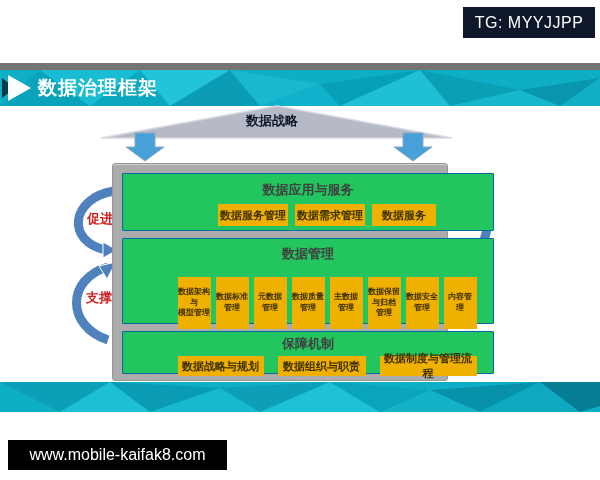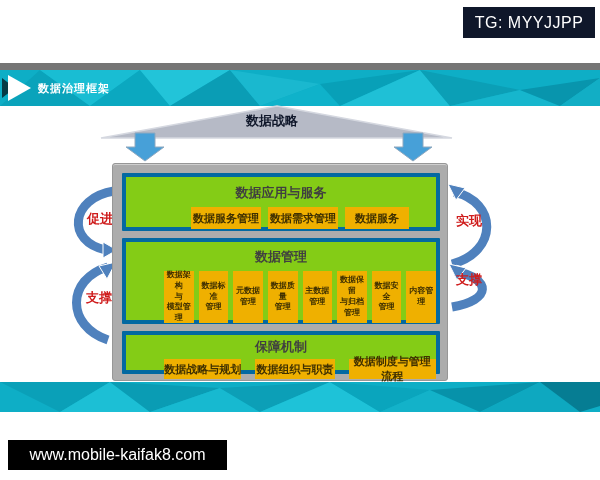--- a/index.html
+++ b/index.html
@@ -15,51 +15,51 @@
     background:#000000; color:#fff; font-size:16px; display:flex; align-items:center;
     justify-content:center; }
 
   
   .top-strip { position:absolute; left:0; top:63px; width:600px; height:7px; background:#757575; }
   .banner { position:absolute; left:0; top:70px; width:600px; height:36px; background:#0EAEC6; overflow:hidden; }
   .banner svg.facets, .bottom-band svg.facets { position:absolute; left:0; top:0; }
   .banner-content { position:absolute; left:0; top:0; width:100%; height:100%;
     display:flex; align-items:center; }
   .banner-icon { margin-left:2px; }
-  .banner-title { color:#fff; font-size:11px; font-weight:bold; margin-left:6px; letter-spacing:1px; }
+  .banner-title { color:#fff; font-size:19px; font-weight:bold; margin-left:6px; letter-spacing:1px; }
 
   .bottom-band { position:absolute; left:0; top:382px; width:600px; height:30px; background:#0EAEC6; overflow:hidden; }
 
   
   .diagram-svg { position:absolute; left:0; top:0; width:600px; height:480px; pointer-events:none; }
 
   .roof-label { position:absolute; left:222px; top:112px; width:100px; text-align:center;
     color:#0f172a; font-size:13px; font-weight:bold; }
   .side-label { position:absolute; color:#CF1D1D; font-size:13px; font-weight:bold; }
   .lbl-cujin { left:87px; top:210px; }
   .lbl-zhicheng-l { left:86px; top:289px; }
   .lbl-shixian { left:456px; top:212px; }
   .lbl-zhicheng-r { left:456px; top:271px; }
 
   
   .building { position:absolute; left:112px; top:163px; width:336px; height:218px;
     background:#ACACAC; border:1px solid #979797; border-radius:3px;
     box-shadow:inset 0 1px 0 #cfcfcf; }
-  .panel { position:absolute; left:9px; width:318px; background:#84cc16;
-    border:4px solid #0369a1; border-radius:1px; }
+  .panel { position:absolute; left:9px; width:372px; background:#22c55e;
+    border:1px solid #0369a1; border-radius:1px; }
   .panel-s1 { top:9px;  height:58px; }
   .panel-s2 { top:74px; height:86px; }
   .panel-s3 { top:167px; height:43px; }
   .section-title { text-align:center; font-size:13px; font-weight:bold; color:#404040; }
   .panel-s1 .section-title { margin-top:7px; }
   .panel-s2 .section-title { margin-top:6px; }
   .panel-s3 .section-title { margin-top:3px; }
   .chip-row { display:flex; justify-content:center; align-items:stretch;padding-left:38px; }
   .panel-s1 .chip-row { margin-top:5px; gap:7px; }
-  .panel-s2 .chip-row { margin-top:5px; gap:5px; }
+  .panel-s2 .chip-row { margin-top:14px; gap:5px; }
   .panel-s3 .chip-row { margin-top:3px; gap:14px; }
   .chip { background:#EFB000; color:#3F3000; font-weight:bold; display:flex;
     align-items:center; justify-content:center; text-align:center; }
   .panel-s1 .chip { height:22px; font-size:11px; }
   .panel-s2 .chip { width:33px; height:52px; font-size:8px; line-height:1.35; white-space:pre-line; }
   .panel-s3 .chip { height:20px; font-size:11px; }
   .w70 { width:70px; } .w64 { width:64px; } .w76 { width:76px; }
   .w86 { width:86px; } .w88 { width:88px; } .w97 { width:97px; }
 </style>
 </head>

